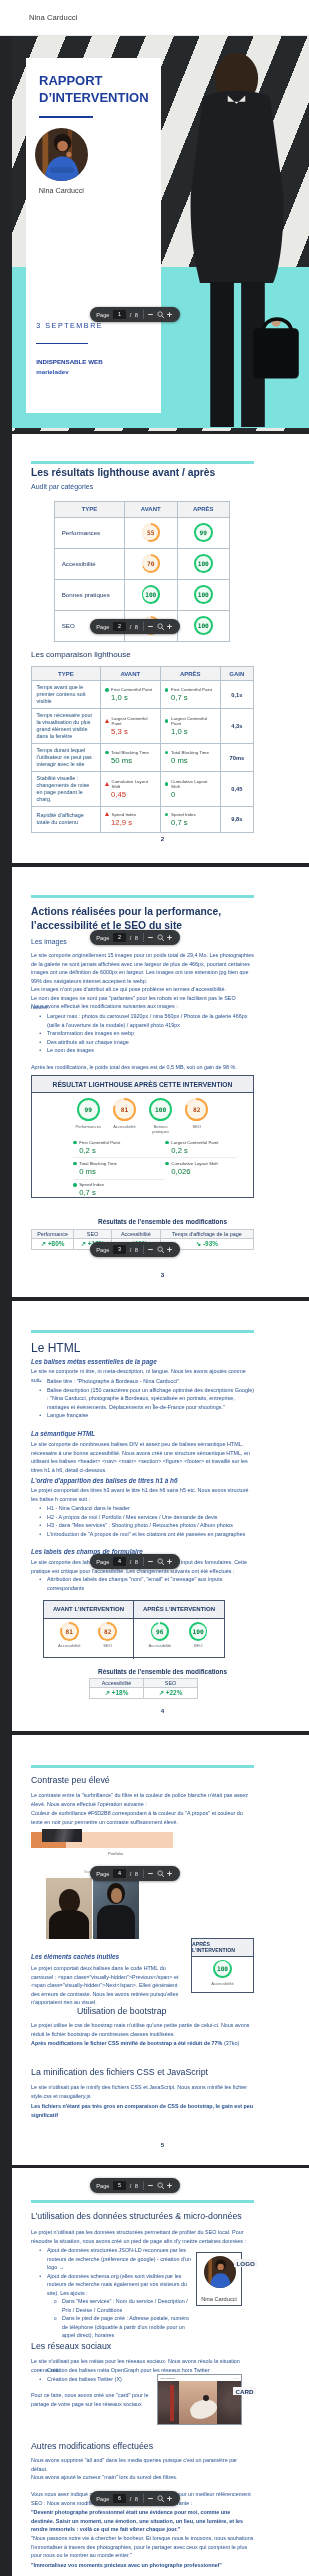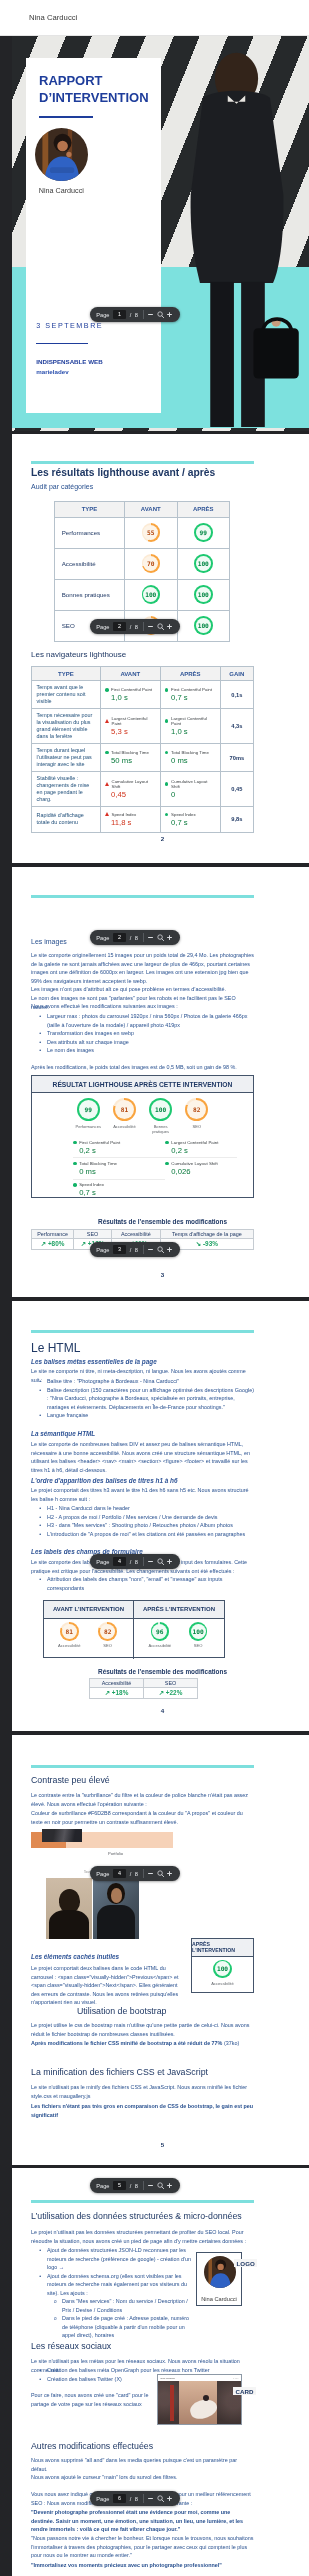--- a/index.html
+++ b/index.html
@@ -230,21 +230,21 @@
                   <span class="ring"></span>
                   <span class="hole"></span>
                   <span class="gv">100</span>
                 </div>
               </div>
             </td>
       </tr>
     </tbody>
       </table>
 
-    <div class="h2" style="left:19px;top:216px;">Les navigateurs lighthouse</div>
+    <div class="h2" style="left:19px;top:216px;">Les comparaison lighthouse</div>
 
     <table class="doc stable" style="top:232px;">
       <tbody>
           <tr>
         <th class="thead" style="width:31%;">TYPE</th>
         <th class="thead" style="width:27%;">AVANT</th>
         <th class="thead" style="width:27%;">APRÈS</th>
         <th class="thead" style="width:15%;">GAIN</th>
       </tr>
       <tr style="height:24px;">
@@ -336,21 +336,21 @@
         <td class="gain">0,45</td>
       </tr>
       <tr style="height:26px;">
         <td class="tlabel">Rapidité d’affichage totale du contenu</td>
         <td>
               <div class="metric bad">
                 <div class="mh">
                   <span class="mi tri"></span>
                   <span class="mn">Speed Index</span>
                 </div>
-                <div class="mv">11,8 s</div>
+                <div class="mv">12,9 s</div>
               </div>
             </td>
         <td>
               <div class="metric">
                 <div class="mh">
                   <span class="mi"></span>
                   <span class="mn">Speed Index</span>
                 </div>
                 <div class="mv">0,7 s</div>
               </div>
@@ -358,20 +358,24 @@
         <td class="gain">9,8s</td>
       </tr>
     </tbody>
       </table>
 
     <div class="pageno" style="top:401px;">2</div>
   </div>
 
   <div class="page" style="top:867px;height:430px;">
     <div class="rule" style="left:19px;top:28px;width:223px;"></div>
+    <div class="h1" style="left:19px;top:38px;">
+      <div>Actions réalisées pour la performance,</div>
+        <div>l’accessibilité et le SEO du site</div>
+    </div>
     <div class="p" style="left:19px;top:71px;font-size:7px;">Les images</div>
     <div class="p" style="left:19px;top:84px;width:223px;">Le site comporte originellement 15 images pour un poids total de 29,4 Mo. Les photographies de la galerie ne sont jamais affichées avec une largeur de plus de 466px, pourtant certaines images ont une définition de 6000px en largeur. Les images ont une extension jpg bien que 99% des navigateurs internet acceptent le webp.</div>
     <div class="p" style="left:19px;top:118px;width:223px;">Les images n’ont pas d’attribut alt ce qui pose problème en termes d’accessibilité.</div>
     <div class="p" style="left:19px;top:127px;width:223px;">Le nom des images ne sont pas "parlantes" pour les robots et ne facilitent pas le SEO naturel.</div>
     <div class="p" style="left:19px;top:135px;width:223px;">Nous avons effectué les modifications suivantes aux images :</div>
     <ul class="bl p" style="left:19px;top:145px;width:223px;">
       <li>Largeur max : photos du carrousel 1920px / nina 560px / Photos de la galerie 466px (taille à l’ouverture de la modale) / appareil photo 419px</li>
       <li>Transformation des images en webp</li>
       <li>Des attributs alt sur chaque image</li>
       <li>Le nom des images</li>

